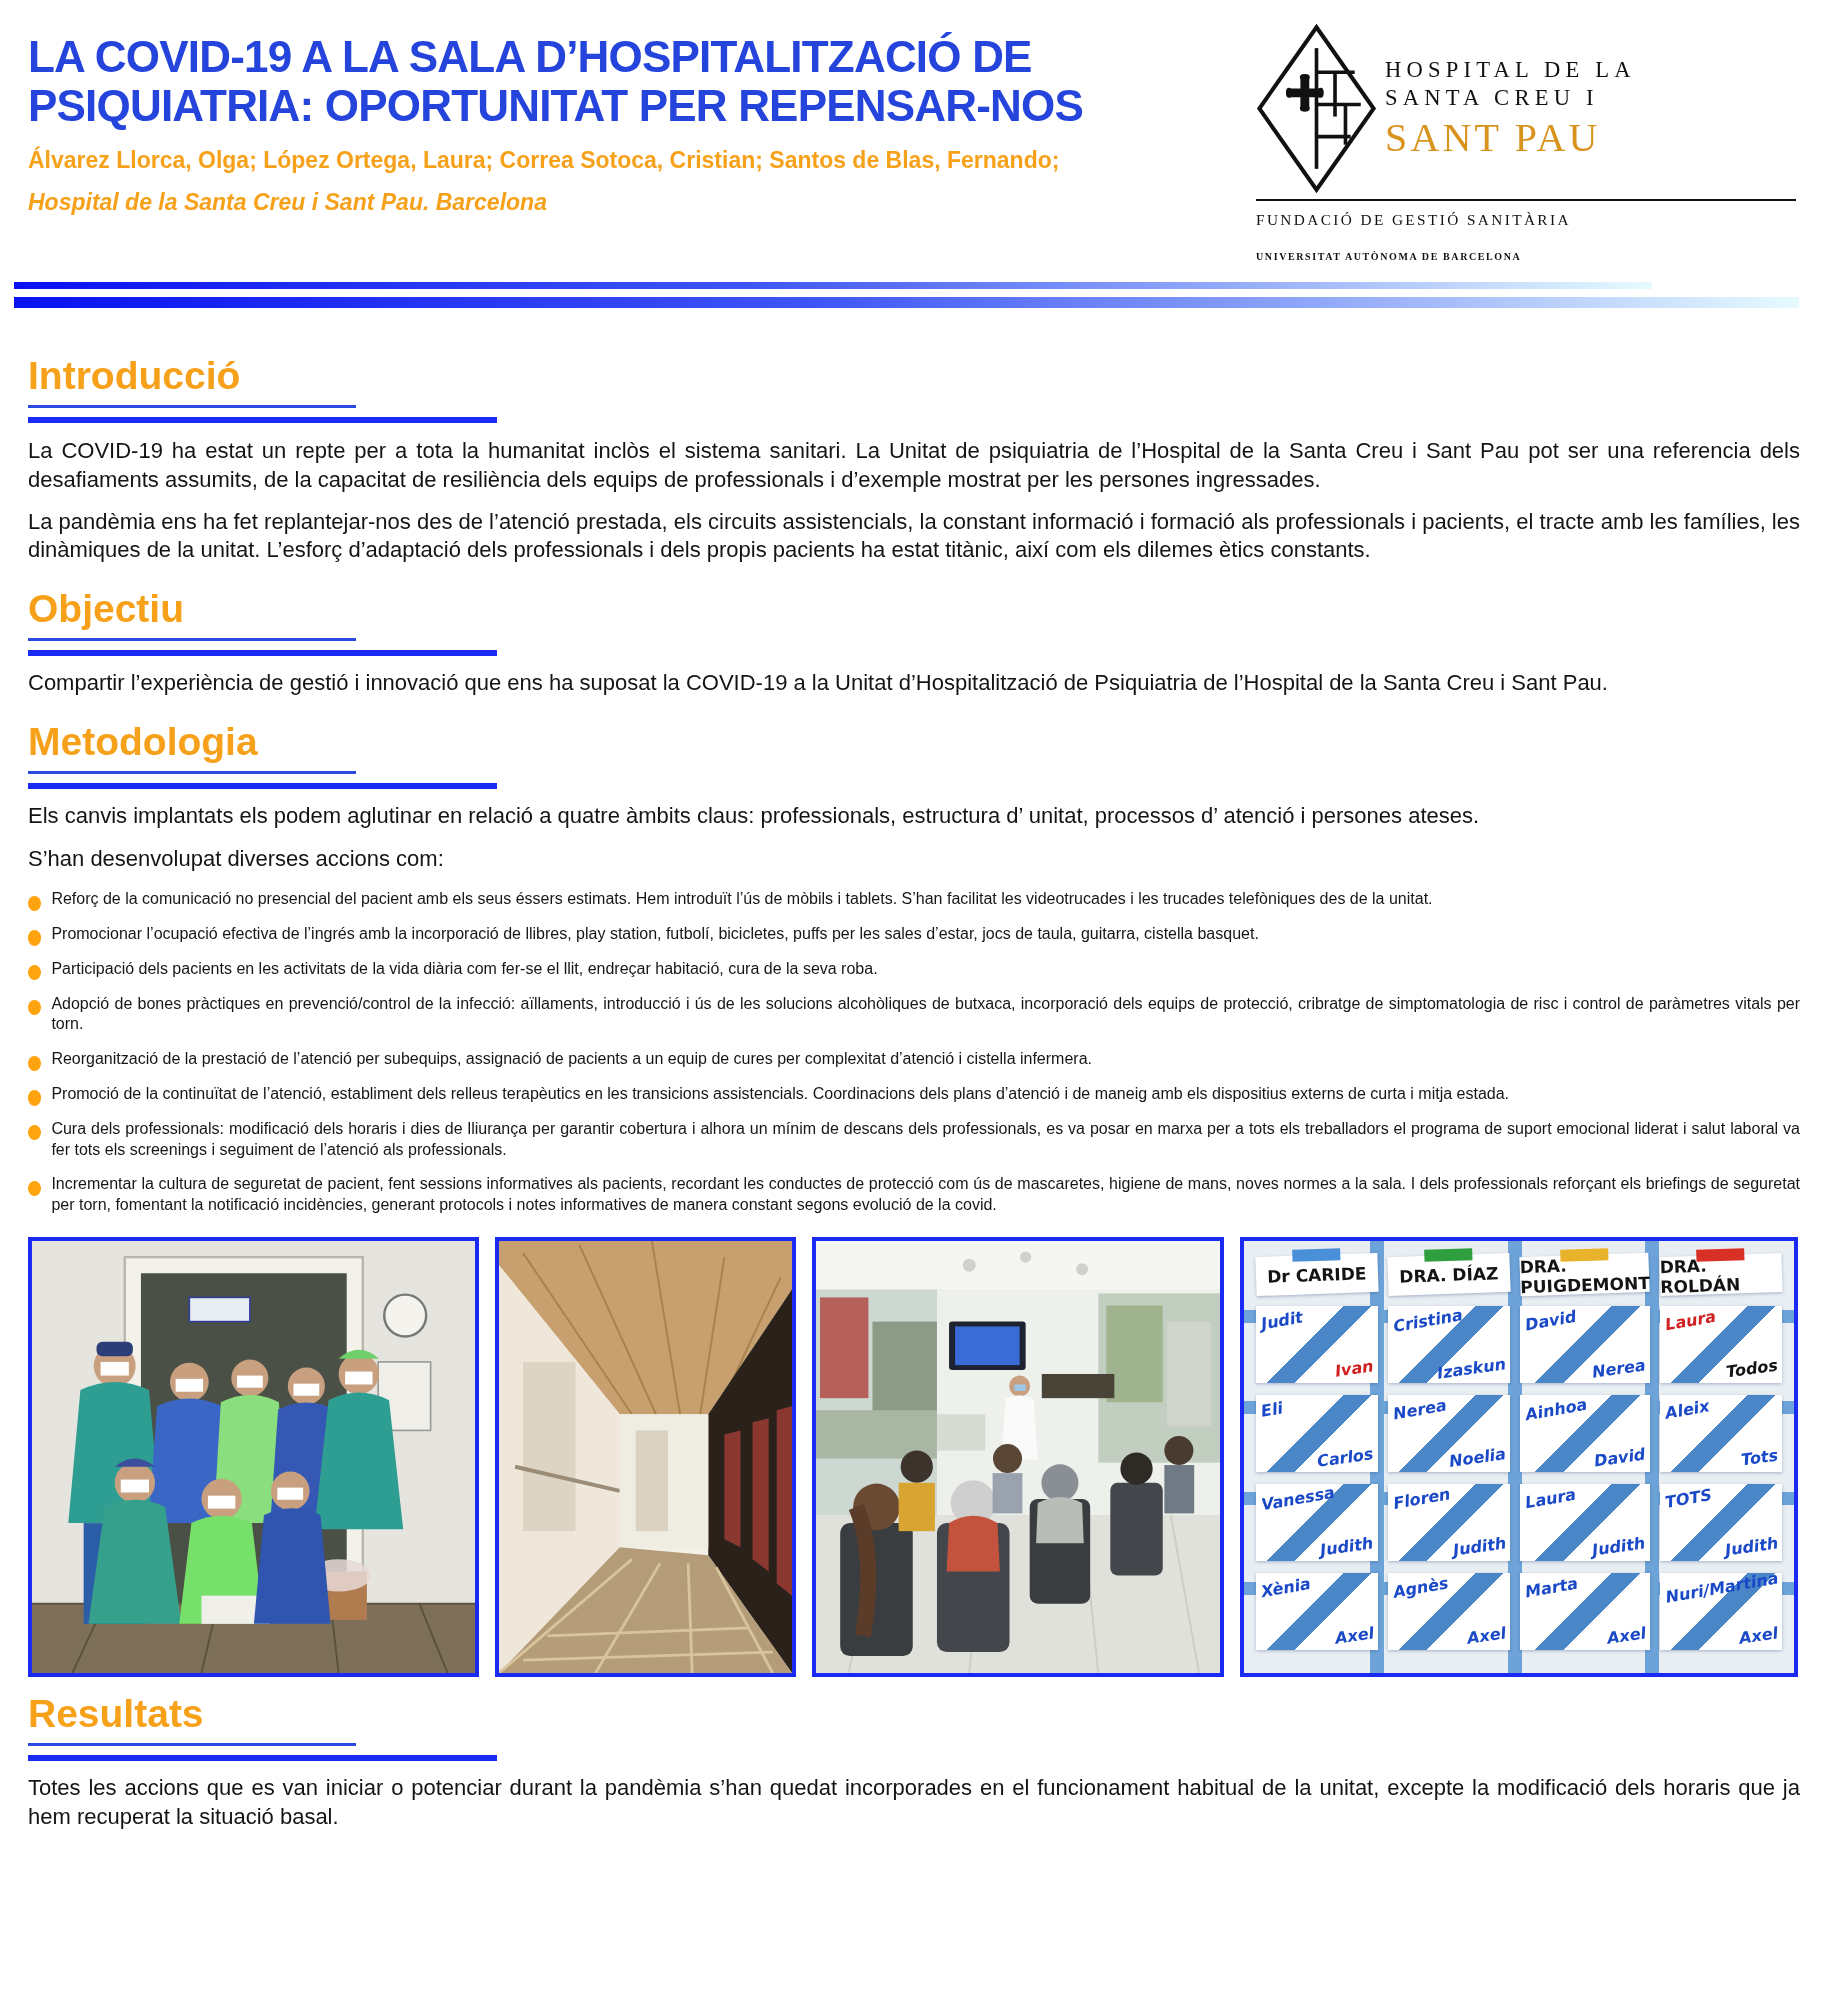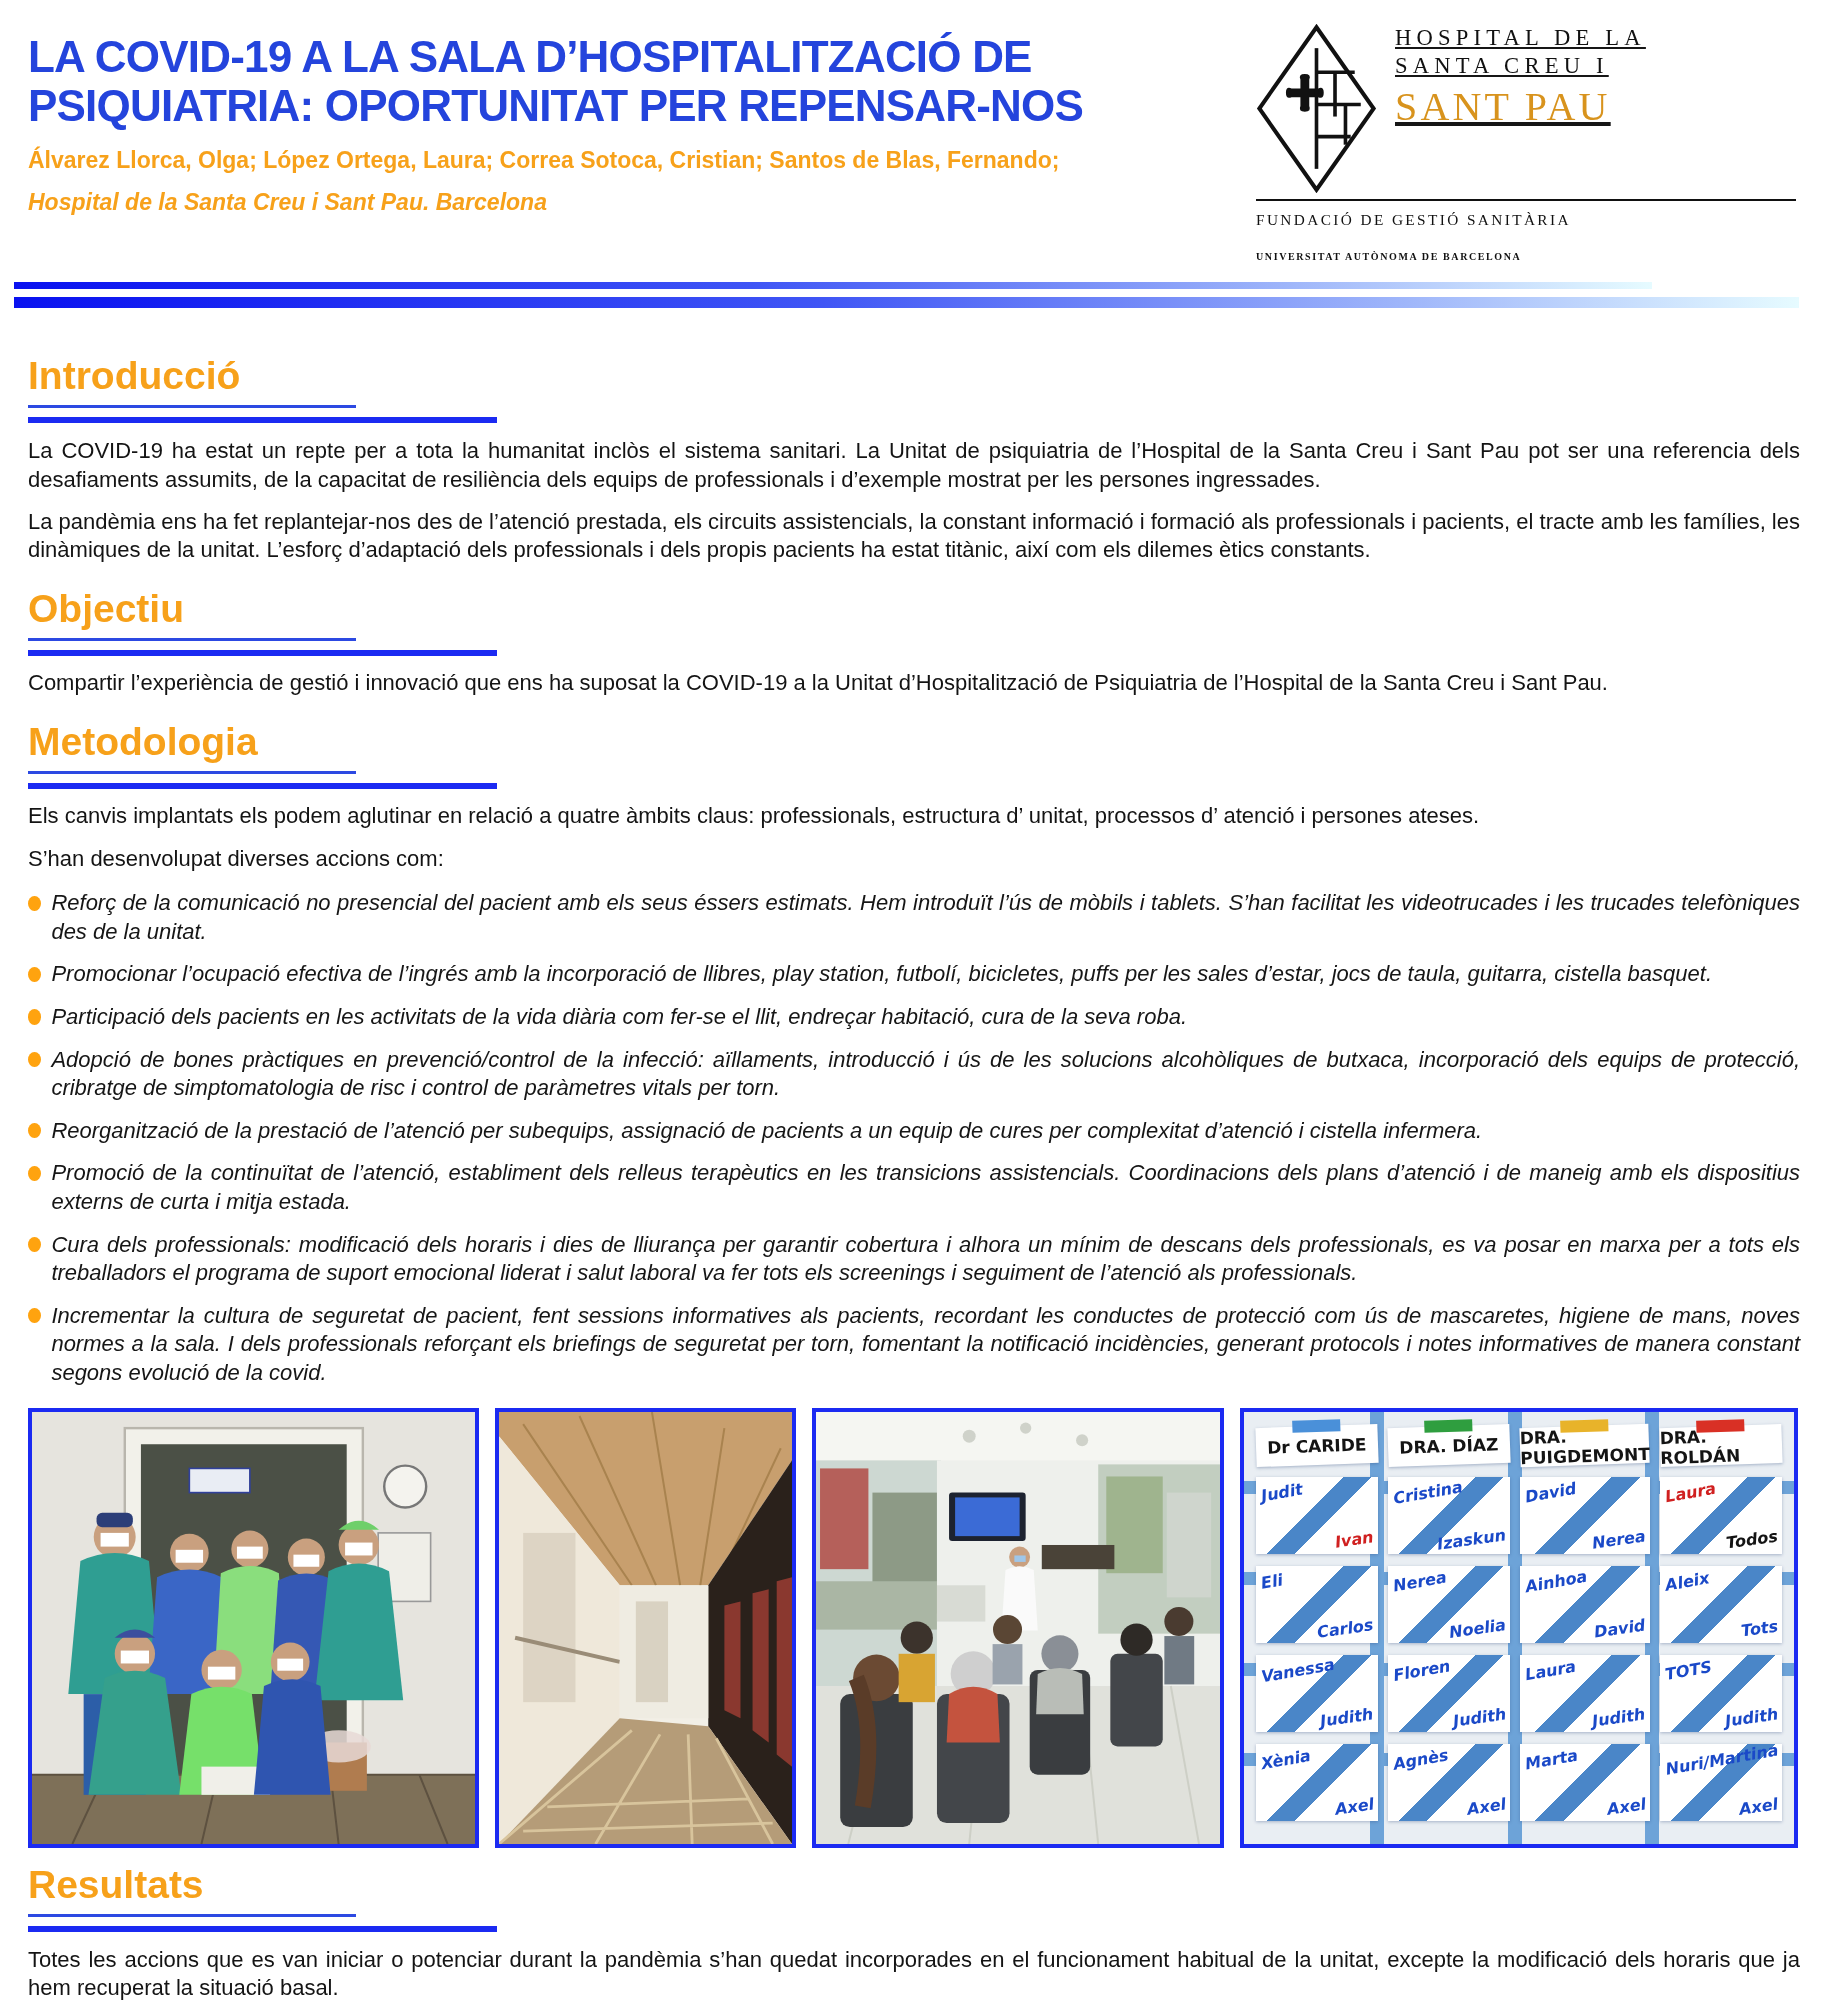--- a/index.html
+++ b/index.html
@@ -5,40 +5,40 @@
   html,body{margin:0;padding:0;background:#ffffff;}
   .poster{position:relative;width:1828px;height:2437px;background:#ffffff;overflow:hidden;
           font-family:"Liberation Sans",sans-serif;color:#161616;}
   .content{position:relative;z-index:1;padding:0 28px;}
   
   .title{padding-top:32px;width:1229px;color:#2444dc;font-weight:700;
          font-size:44px;line-height:1.12;letter-spacing:-0.8px;}
   .authors{margin-top:15.3px;color:#f7a11a;font-weight:700;font-size:23px;line-height:1.3;width:1370px;}
   .affiliation{margin-top:13.7px;color:#f7a11a;font-weight:700;font-size:23px;font-style:italic;}
   .logo{position:absolute;top:24px;right:32px;width:540px;z-index:2;}
-  .logo-row{display:flex;gap:18px;text-decoration:underline;}
+  .logo-row{display:flex;align-items:center;gap:8px;}
   .logo-text{font-family:"Liberation Serif",serif;color:#111;}
   .logo-l1{font-size:22.6px;letter-spacing:5.2px;line-height:1.25;}
   .logo-l3{font-size:40px;letter-spacing:3.2px;color:#d8931d;margin-top:2.4px;}
   .logo-div{border-bottom:2px solid #111;margin-top:5.6px;}
   .logo-l4{font-family:"Liberation Serif",serif;font-size:15.3px;letter-spacing:2.4px;margin-top:10.5px;color:#111;}
   .logo-l5{font-family:"Liberation Serif",serif;font-size:10px;letter-spacing:1.6px;font-weight:700;margin-top:22px;color:#111;}
   .grad-bar{margin-left:-14px;background:linear-gradient(90deg,#0a12f0 0%,#3f55f5 45%,#9fb6fa 78%,#e6fbff 100%);}
   .bar1{margin-top:66px;width:1638px;height:6.9px;}
   .bar2{margin-top:7.3px;width:1785px;height:11.3px;}
   
   h2{margin:0;color:#f7a11a;font-weight:700;font-size:39px;line-height:1.05;}
   .sec{margin-top:24px;}
   .rule-a{width:328px;height:2.8px;background:#2c49e2;margin-top:8px;}
   .rule-b{width:469px;height:6px;background:#1b2af2;margin-top:8.9px;}
   .body-p{margin:13.7px 0 0 0;font-size:22px;line-height:1.3;text-align:justify;color:#141414;}
   .intro-first{margin-top:14.5px;}
   
   ul.blist{list-style:none;margin:16px 0 0 0;padding:0;}
-  ul.blist li{position:relative;padding-left:23.4px;margin-top:14px;font-size:22px;line-height:1.3;text-align:justify;font-style:italic;}
+  ul.blist li{position:relative;padding-left:23.4px;margin-top:14px;font-size:16px;line-height:1.3;text-align:justify;}
   .dot{position:absolute;left:0;top:6.4px;width:13px;height:15.3px;border-radius:50%;background:#ffa30f;display:inline-block;}
   
   .photo-row{display:flex;gap:16px;margin-top:21px;}
   .photo{border:4px solid #1b2af2;box-sizing:border-box;height:440px;background:#fff;overflow:hidden;flex:none;}
   .ph1{width:451px;} .ph2{width:301px;} .ph3{width:412px;} .ph4{width:558px;}
   .photo svg{display:block;width:100%;height:100%;}
   
   .board{width:100%;height:100%;background:#e9eef3;padding:13.7px 12px;box-sizing:border-box;
          display:grid;grid-template-columns:repeat(4,1fr);grid-template-rows:39px repeat(4,77px);
          column-gap:10.5px;row-gap:12px;position:relative;}

